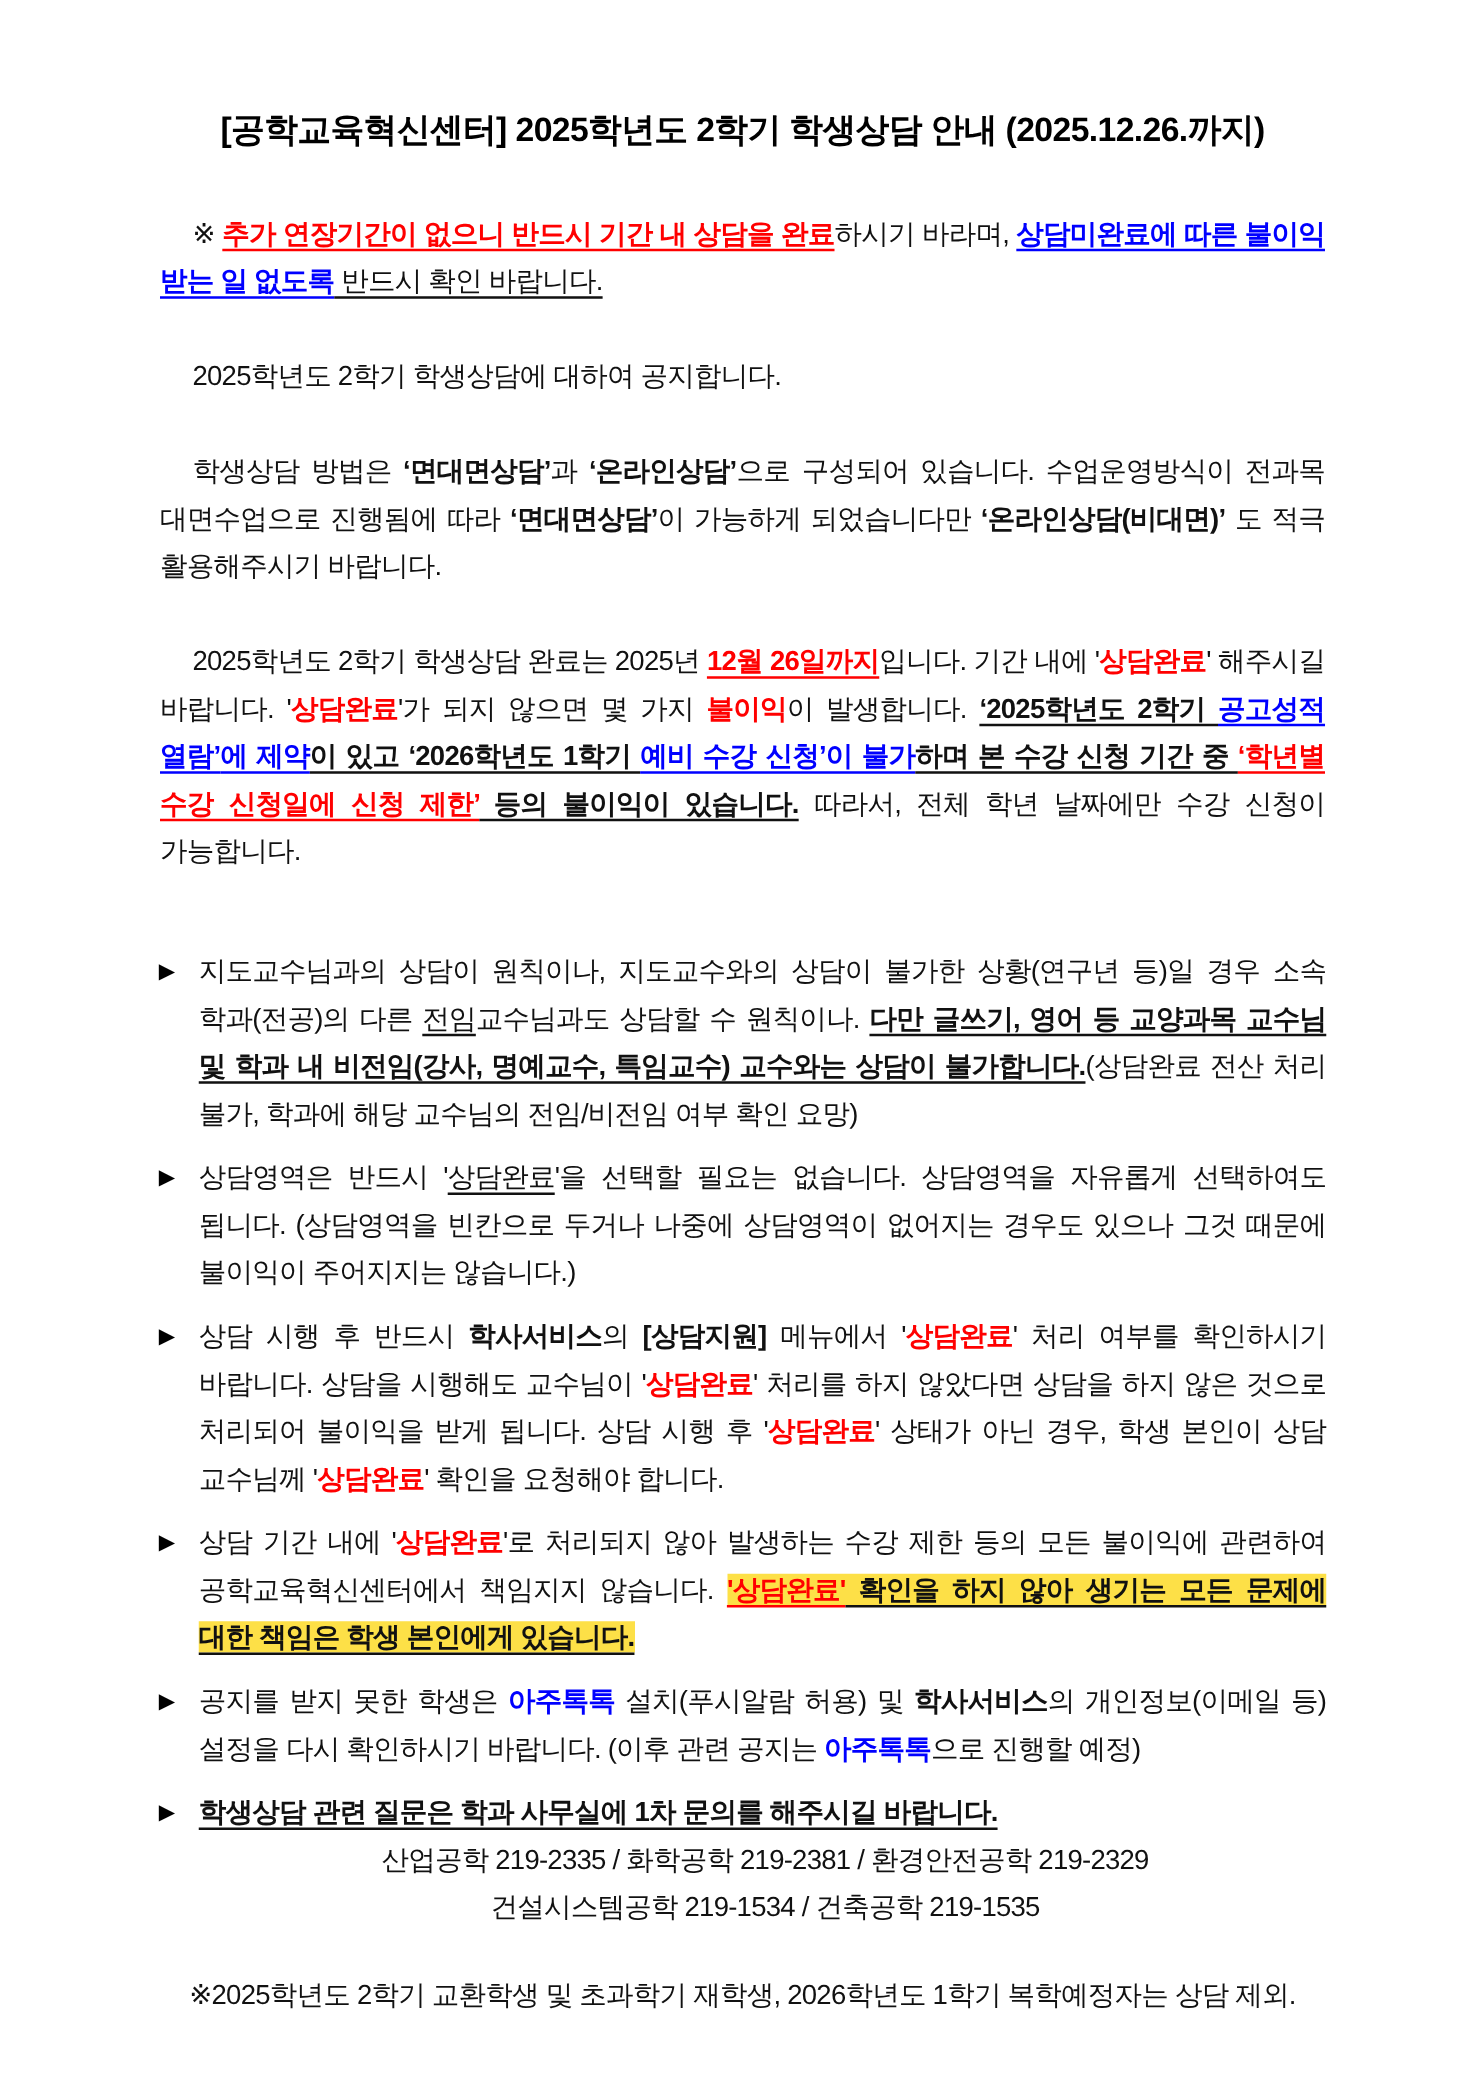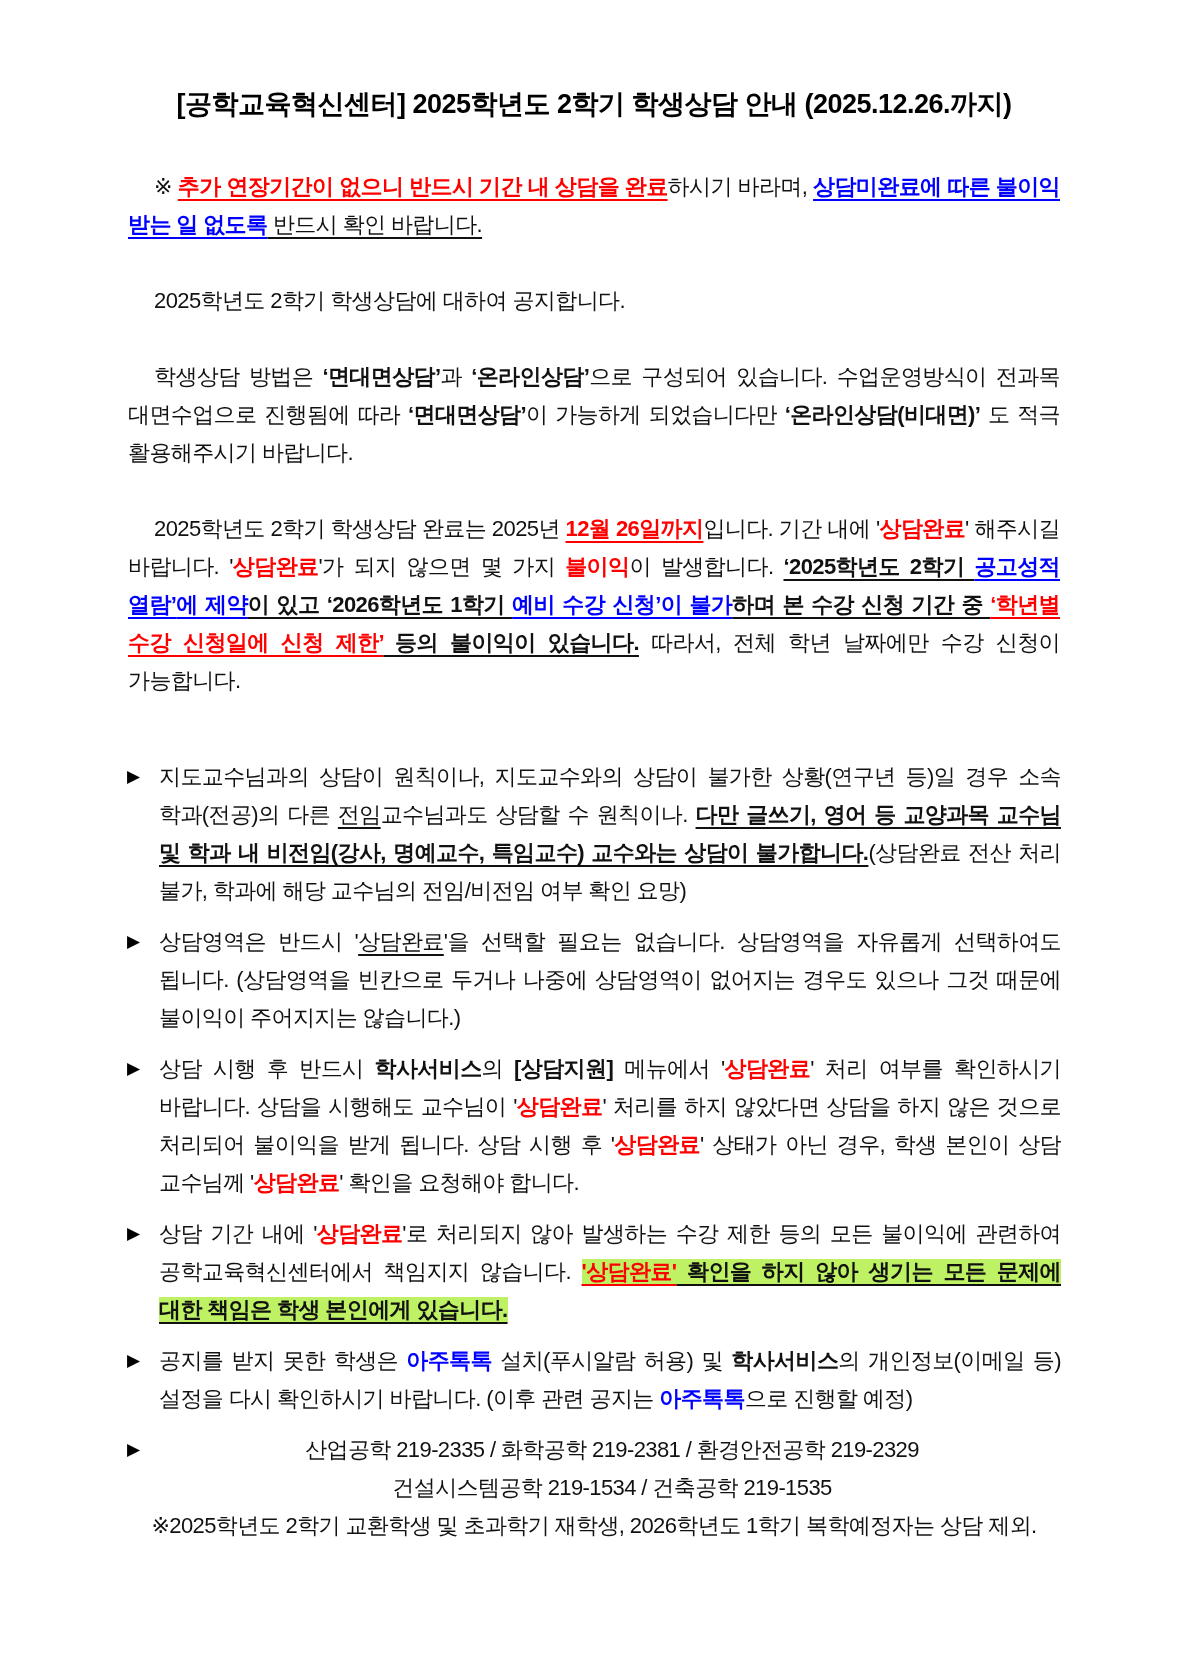--- a/index.html
+++ b/index.html
@@ -51,24 +51,25 @@
     line-height:38px;
     color:#000000;
   }
   .sub{
     padding-left:36px;
     margin:0;
     text-align:center;
   }
   .center-note{
     text-align:center;
+    margin-top:32px;
   }
   .bold{ font-weight:bold; }
   .ul{ text-decoration:underline; text-underline-offset:5px; }
-  .hl{ background:#bef264; }
+  .hl{ background:#fde047; }
   .c-red{ color:#ff0000; }
   .c-blue{ color:#0000ff; }
 </style>
 </head>
 <body>
 
 <div class="page">
   <h1 class="doc-title">[공학교육혁신센터] 2025학년도 2학기 학생상담 안내 (2025.12.26.까지)</h1>
   <div id="doc-body">
       <div class="block p"><span>※ </span><span class="bold ul c-red">추가 연장기간이 없으니 반드시 기간 내 상담을 완료</span><span>하시기 바라며, </span><span class="bold ul c-blue">상담미완료에 따른 불이익 받는 일 없도록</span><span class="ul"> 반드시 확인 바랍니다.</span></div>
@@ -77,18 +78,18 @@
       <div class="space"></div>
       <div class="block p"><span>학생상담 방법은 </span><span class="bold">‘면대면상담’</span><span>과 </span><span class="bold">‘온라인상담’</span><span>으로 구성되어 있습니다. 수업운영방식이 전과목 대면수업으로 진행됨에 따라 </span><span class="bold">‘면대면상담’</span><span>이 가능하게 되었습니다만 </span><span class="bold">‘온라인상담(비대면)’</span><span> 도 적극 활용해주시기 바랍니다.</span></div>
       <div class="space"></div>
       <div class="block p"><span>2025학년도 2학기 학생상담 완료는 2025년 </span><span class="bold ul c-red">12월 26일까지</span><span>입니다. 기간 내에 '</span><span class="bold c-red">상담완료</span><span>' 해주시길 바랍니다. '</span><span class="bold c-red">상담완료</span><span>'가 되지 않으면 몇 가지 </span><span class="bold c-red">불이익</span><span>이 발생합니다. </span><span class="bold ul">‘2025학년도 2학기 </span><span class="bold ul c-blue">공고성적 열람’</span><span class="bold ul c-blue">에 제약</span><span class="bold ul">이 있고 ‘2026학년도 1학기 </span><span class="bold ul c-blue">예비 수강 신청’이 불가</span><span class="bold ul">하며 본 수강 신청 기간 중 </span><span class="bold ul c-red">‘학년별 수강 신청일에 신청 제한’</span><span class="bold ul"> 등의 불이익이 있습니다.</span><span> 따라서, 전체 학년 날짜에만 수강 신청이 가능합니다.</span></div>
       <div class="space lg"></div>
       <div class="block bullet"><span class="marker">▶</span><span><span>지도교수님과의 상담이 원칙이나, 지도교수와의 상담이 불가한 상황(연구년 등)일 경우 소속 학과(전공)의 다른 </span><span class="ul">전임</span><span>교수님과도 상담할 수 원칙이나. </span><span class="bold ul">다만 글쓰기, 영어 등 교양과목 교수님 및 학과 내 비전임(강사, 명예교수, 특임교수) 교수와는 상담이 불가합니다.</span><span>(상담완료 전산 처리 불가, 학과에 해당 교수님의 전임/비전임 여부 확인 요망)</span></span></div>
       <div class="block bullet"><span class="marker">▶</span><span><span>상담영역은 반드시 '</span><span class="ul">상담완료</span><span>'을 선택할 필요는 없습니다. 상담영역을 자유롭게 선택하여도 됩니다. (상담영역을 빈칸으로 두거나 나중에 상담영역이 없어지는 경우도 있으나 그것 때문에 불이익이 주어지지는 않습니다.)</span></span></div>
       <div class="block bullet"><span class="marker">▶</span><span><span>상담 시행 후 반드시 </span><span class="bold">학사서비스</span><span>의 </span><span class="bold">[상담지원]</span><span> 메뉴에서 '</span><span class="bold c-red">상담완료</span><span>' 처리 여부를 확인하시기 바랍니다. 상담을 시행해도 교수님이 '</span><span class="bold c-red">상담완료</span><span>' 처리를 하지 않았다면 상담을 하지 않은 것으로 처리되어 불이익을 받게 됩니다. 상담 시행 후 '</span><span class="bold c-red">상담완료</span><span>' 상태가 아닌 경우, 학생 본인이 상담 교수님께 '</span><span class="bold c-red">상담완료</span><span>' 확인을 요청해야 합니다.</span></span></div>
       <div class="block bullet"><span class="marker">▶</span><span><span>상담 기간 내에 '</span><span class="bold c-red">상담완료</span><span>'로 처리되지 않아 발생하는 수강 제한 등의 모든 불이익에 관련하여 공학교육혁신센터에서 책임지지 않습니다. </span><span class="bold ul hl c-red">'상담완료'</span><span class="bold ul hl"> 확인을 하지 않아 생기는 모든 문제에 대한 책임은 학생 본인에게 있습니다.</span></span></div>
       <div class="block bullet"><span class="marker">▶</span><span><span>공지를 받지 못한 학생은 </span><span class="bold c-blue">아주톡톡</span><span> 설치(푸시알람 허용) 및 </span><span class="bold">학사서비스</span><span>의 개인정보(이메일 등) 설정을 다시 확인하시기 바랍니다. (이후 관련 공지는 </span><span class="bold c-blue">아주톡톡</span><span>으로 진행할 예정)</span></span></div>
-      <div class="block bullet"><span class="marker">▶</span></div>
+      <div class="block bullet"><span class="marker">▶</span><span><span class="bold ul">학생상담 관련 질문은 학과 사무실에 1차 문의를 해주시길 바랍니다.</span></span></div>
       <div class="block sub"><span>산업공학 219-2335 / 화학공학 219-2381 / 환경안전공학 219-2329</span></div>
       <div class="block sub"><span>건설시스템공학 219-1534 / 건축공학 219-1535</span></div>
       <div class="block center-note"><span>※2025학년도 2학기 교환학생 및 초과학기 재학생, 2026학년도 1학기 복학예정자는 상담 제외.</span></div>
     </div>
 </div>
 
 </body></html>

